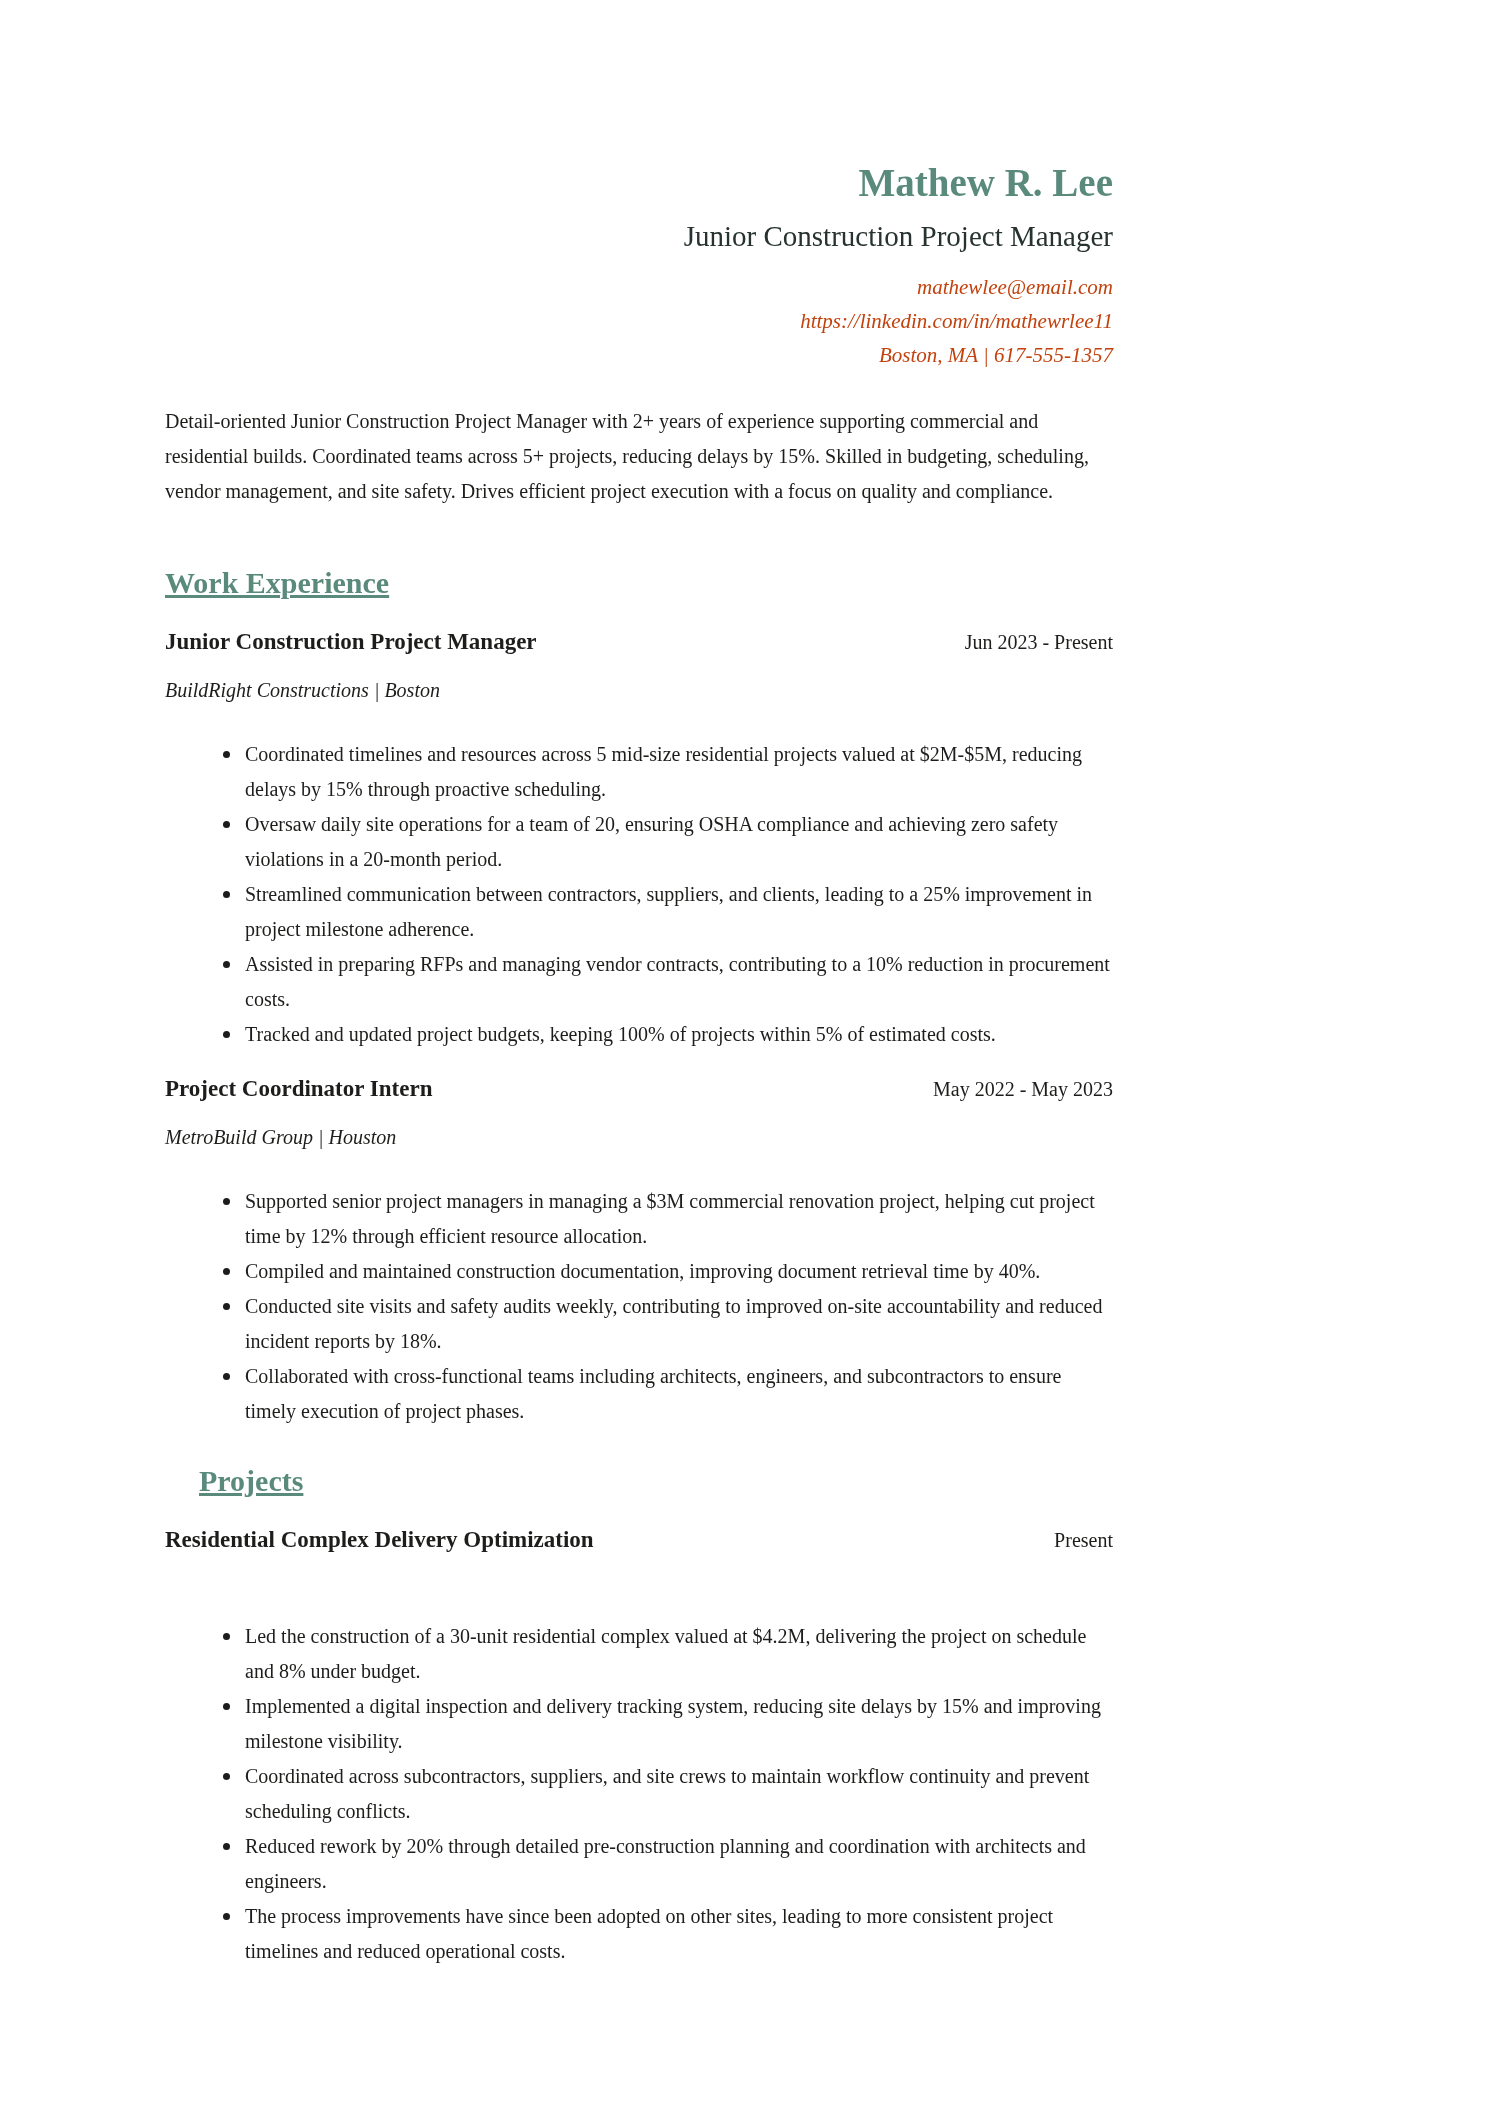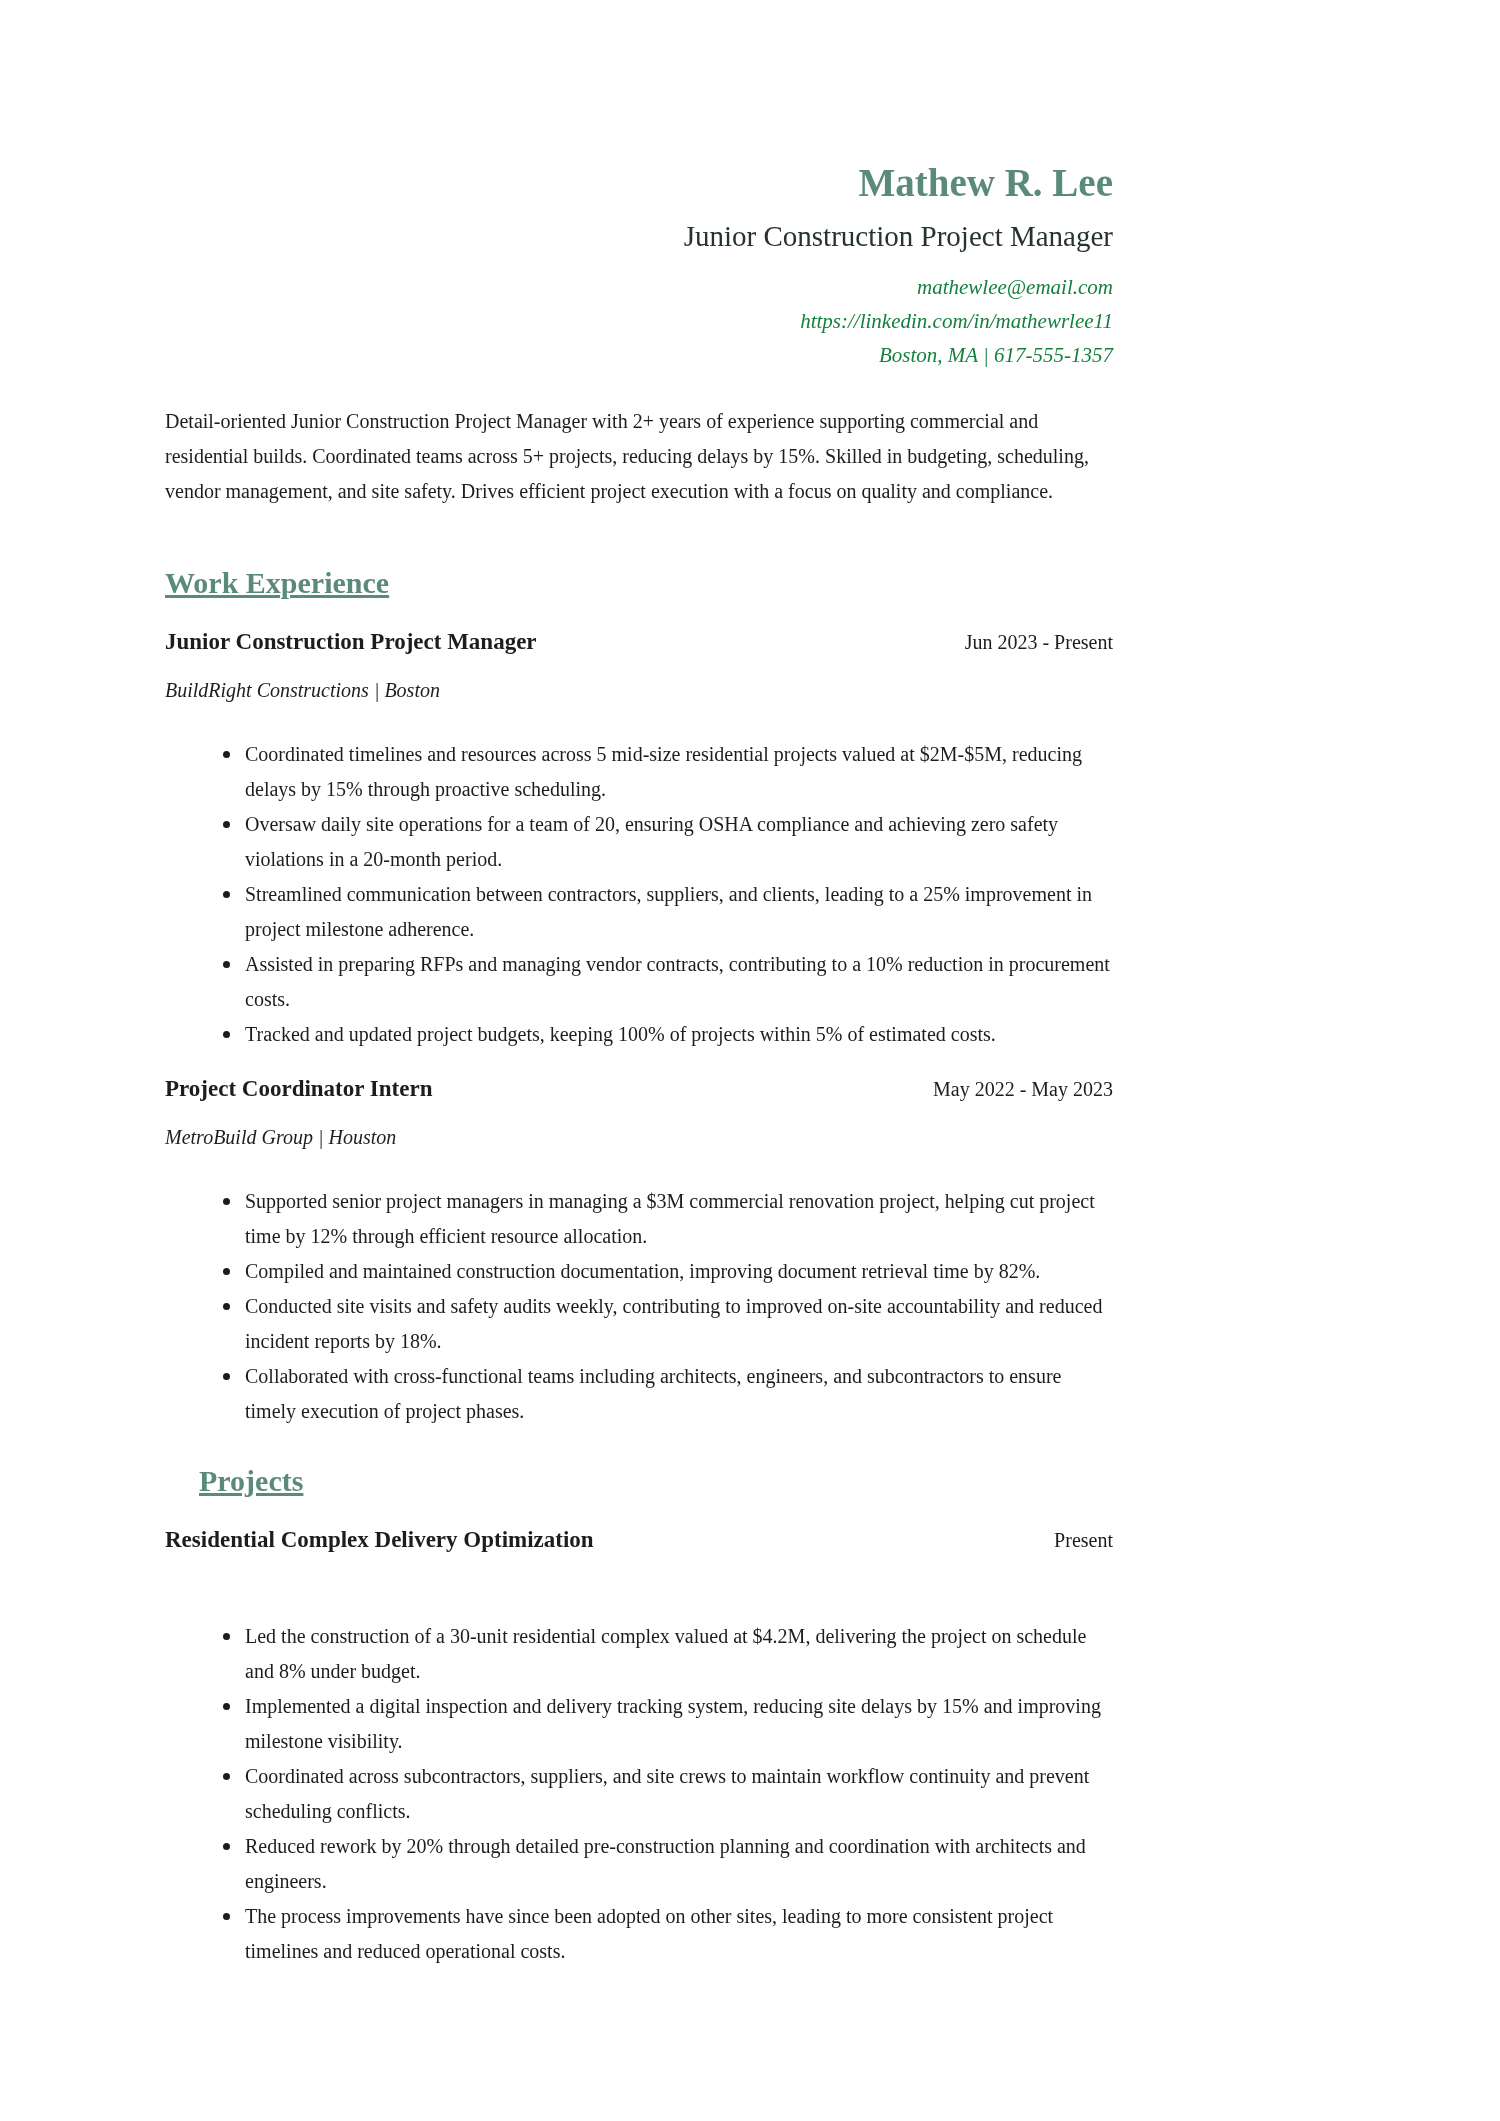--- a/index.html
+++ b/index.html
@@ -33,21 +33,21 @@
     font-size: 29px;
     line-height: 1.2;
     font-weight: 400;
     color: #273330;
   }
   .contact {
     margin-top: 16px;
     font-size: 21px;
     line-height: 34px;
     font-style: italic;
-    color: #15803d;
+    color: #c2410c;
   }
 
   
   .summary {
     margin: 32px 0 0 0;
     font-size: 20px;
     line-height: 35px;
     text-align: left;
   }
 
@@ -152,21 +152,21 @@
     </div>
 
     <div class="job-entry job-entry-2">
       <div class="entry-header">
         <h3 class="entry-title">Project Coordinator Intern</h3>
         <span class="entry-dates">May 2022 - May 2023</span>
       </div>
       <div class="entry-company">MetroBuild Group | Houston</div>
       <ul class="bullets">
         <li>Supported senior project managers in managing a $3M commercial renovation project, helping cut project time by 12% through efficient resource allocation.</li>
-        <li>Compiled and maintained construction documentation, improving document retrieval time by 82%.</li>
+        <li>Compiled and maintained construction documentation, improving document retrieval time by 40%.</li>
         <li>Conducted site visits and safety audits weekly, contributing to improved on-site accountability and reduced incident reports by 18%.</li>
         <li>Collaborated with cross-functional teams including architects, engineers, and subcontractors to ensure timely execution of project phases.</li>
       </ul>
     </div>
   </section>
 
   <section>
     <h2 class="section-heading projects-heading">Projects</h2>
 
     <div class="job-entry project-entry">

